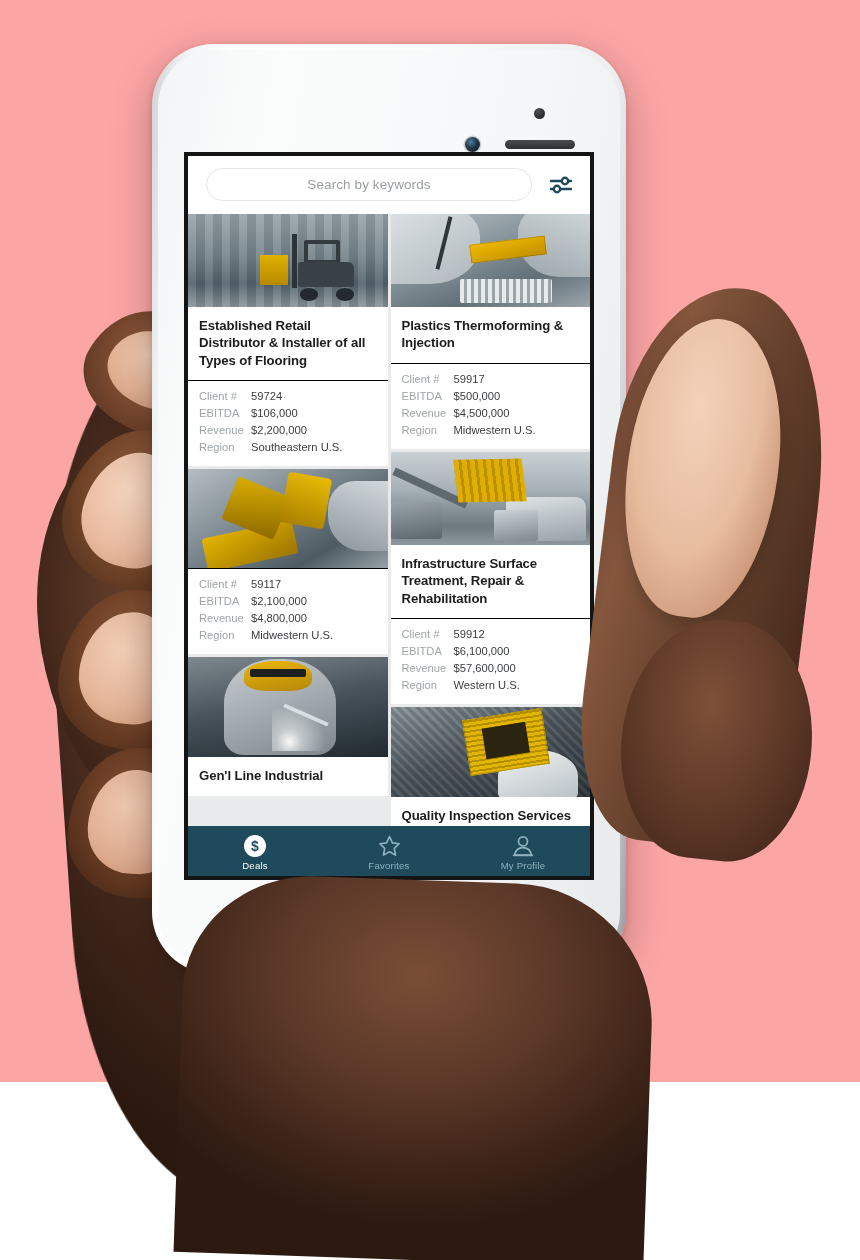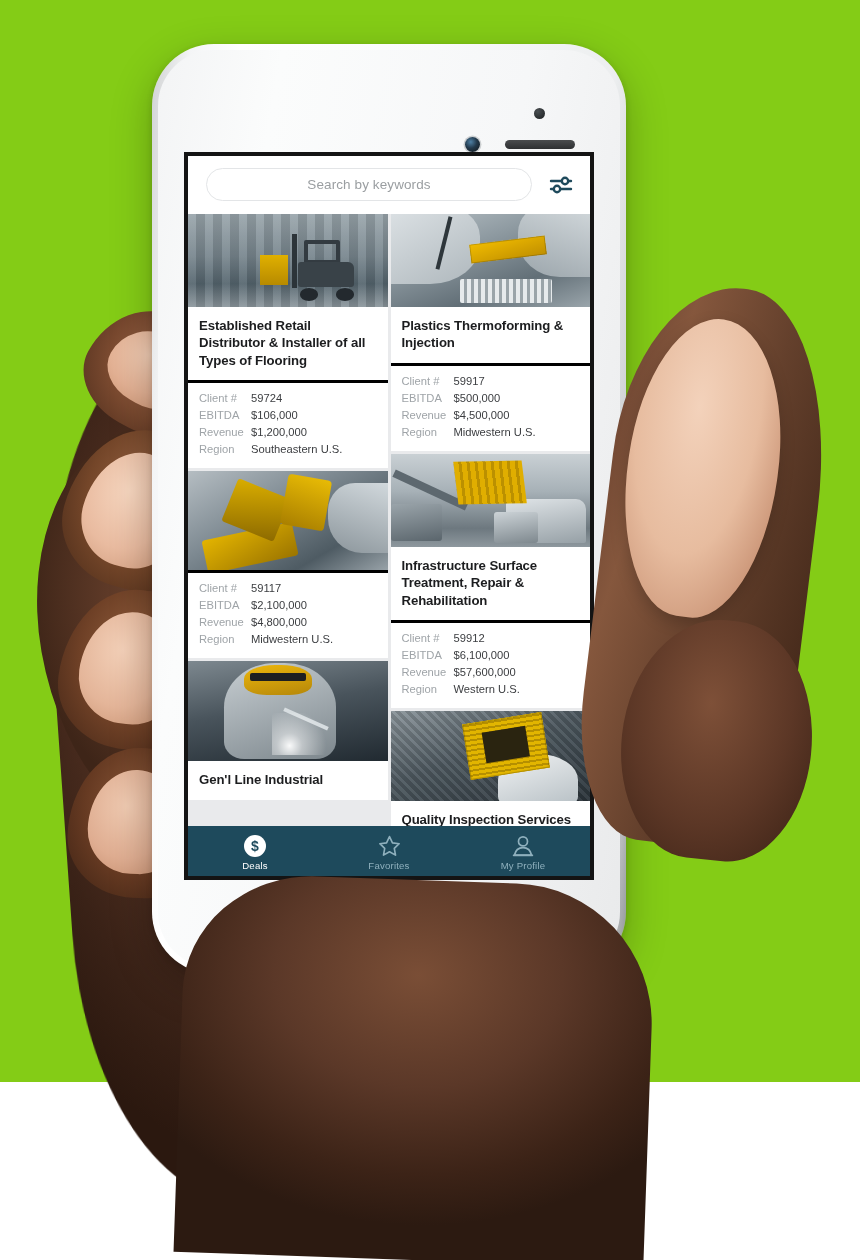--- a/index.html
+++ b/index.html
@@ -2,21 +2,21 @@
 <html><head>
 <meta charset="utf-8">
 <style>
   * { box-sizing: border-box; margin: 0; padding: 0; }
   html, body {
     width: 860px; height: 1260px;
     background: #ffffff;
     font-family: "Liberation Sans", sans-serif;
     overflow: hidden;
   }
-  #stage { position: relative; width: 860px; height: 1082px; background:#84cc16; }
+  #stage { position: relative; width: 860px; height: 1082px; background:#fca5a5; }
 
   
   .hand { position:absolute; pointer-events:none; }
 
   .palm {
     left: 60px; top: 300px; width: 430px; height: 900px;
     background: radial-gradient(ellipse 300px 500px at 45% 40%, #6e4632 0%, #533223 45%, #3a2217 75%, #2b180f 100%);
     border-radius: 200px 120px 90px 160px / 330px 200px 200px 280px;
     transform: rotate(-4deg);
     filter: blur(0.4px);
@@ -130,21 +130,21 @@
   .search-ph { color:#9a9ea1; font-size:13.5px; letter-spacing:.1px; }
   .filter-icon { width:30px; height:30px; display:flex; align-items:center; justify-content:center; }
 
   
   .feed { position:relative; height:622px; display:flex; gap:3px; background:#e9eaec; overflow:hidden; }
   .col { flex:1; display:flex; flex-direction:column; gap:3px; }
   .card { background:#fff; }
   .card-img { width:100%; display:block; }
   .card-title { padding:10px 11px 11px; font-size:13.2px; line-height:1.32;
                 font-weight:700; color:#1c1d1f; letter-spacing:-.1px; }
-  .card-stats { padding:7px 11px 10px; border-top:3px solid #000000; }
+  .card-stats { padding:7px 11px 10px; border-top:1px solid #000000; }
   .stat { display:flex; font-size:11.2px; line-height:1.52; }
   .stat .k { width:52px; flex:none; color:#9fa4a8; }
   .stat .v { color:#3b3d40; }
 
   
   .tabbar { position:absolute; left:0; right:0; bottom:0; height:50px;
             background:#1e4a5c; display:flex; }
   .tab { flex:1; display:flex; flex-direction:column; align-items:center;
          justify-content:center; gap:3px; padding-top:3px; }
   .tab .lbl { font-size:9.6px; color:#8fb0bd; letter-spacing:.2px; }
@@ -295,21 +295,21 @@
               <div class="stat">
                 <span class="k">Client #</span>
                 <span class="v">59724</span>
               </div>
               <div class="stat">
                 <span class="k">EBITDA</span>
                 <span class="v">$106,000</span>
               </div>
               <div class="stat">
                 <span class="k">Revenue</span>
-                <span class="v">$1,200,000</span>
+                <span class="v">$2,200,000</span>
               </div>
               <div class="stat">
                 <span class="k">Region</span>
                 <span class="v">Southeastern U.S.</span>
               </div>
             </div>
           </div>
 
           <div class="card">
             <div class="card-img ph ph-sec" style="height:99px">

